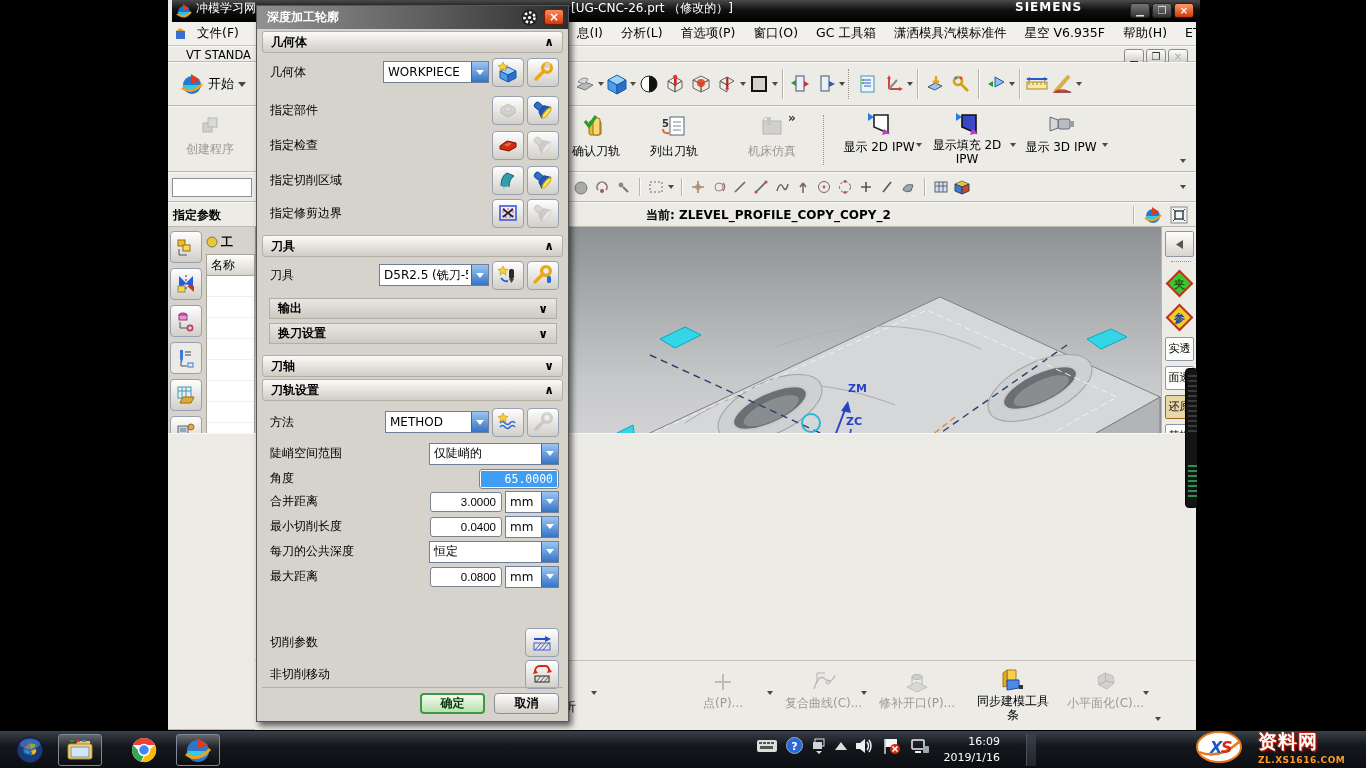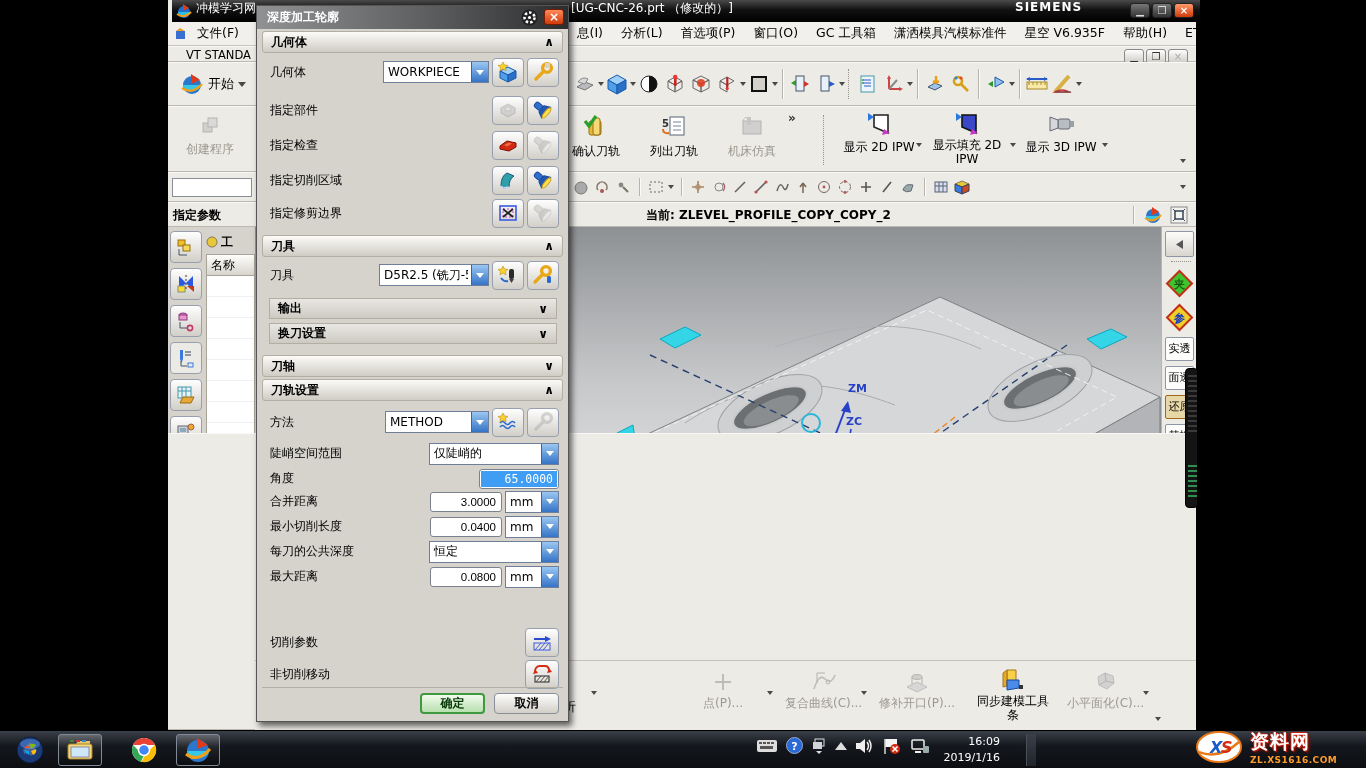--- a/index.html
+++ b/index.html
@@ -266,21 +266,21 @@
       <svg width="30" height="28" viewBox="0 0 30 28">
           <rect x="11" y="4" width="14" height="18" fill="#fff" stroke="#567"></rect>
           <line x1="14" y1="9" x2="22" y2="9" stroke="#789"></line>
           <line x1="14" y1="13" x2="22" y2="13" stroke="#789"></line>
           <line x1="14" y1="17" x2="22" y2="17" stroke="#789"></line>
           <text x="3" y="14" font-size="10" fill="#333" font-weight="bold">5</text>
           <path d="M4 16 q0 5 6 4" stroke="#e06a18" stroke-width="2" fill="none"></path>
         </svg>
       <span>列出刀轨</span>
     </div>
-    <div class="tbtn gray" style="position:absolute;left:560px;top:6px">
+    <div class="tbtn gray" style="position:absolute;left:580px;top:6px">
       <svg width="30" height="28" viewBox="0 0 30 28">
           <rect x="6" y="8" width="18" height="13" fill="#bbb" stroke="#888"></rect>
           <rect x="10" y="4" width="4" height="8" fill="#aaa"></rect>
           <path d="M5 8 L9 4 L13 9" stroke="#9a9" fill="none"></path>
         </svg>
       <span>机床仿真</span>
     </div>
     <span style="position:absolute;left:620px;top:4px;font-weight:bold;color:#333">»</span>
     <div class="grip" style="position:absolute;left:652px;top:8px;height:50px"></div>
     <div class="tbtn" style="position:absolute;left:672px;top:4px;width:78px">
@@ -1157,17 +1157,17 @@
   <div style="position:absolute;right:330px;top:3px;width:10px;height:32px;border-left:1px solid #4a5058;background:linear-gradient(#3a4049,#20242b)"></div>
 </div>
 
 <div style="position:absolute;right:2px;bottom:0;width:168px;height:42px;z-index:110;display:flex;align-items:center">
   <svg width="46" height="34" viewBox="0 0 46 34">
     <ellipse cx="23" cy="17" rx="22" ry="15" fill="#fff" stroke="#e87818" stroke-width="2"></ellipse>
     <path d="M3 22 Q23 30 43 12" stroke="#e87818" stroke-width="2.4" fill="none"></path>
     <text x="14" y="23" font-size="16" font-style="italic" font-weight="bold" fill="#1a5ac8">X</text>
     <text x="25" y="23" font-size="16" font-style="italic" font-weight="bold" fill="#d42a10">S</text>
   </svg>
-  <div style="margin-left:8px">
+  <div style="margin-left:16px">
     <div style="font-size:19px;font-weight:bold;color:#fff;text-shadow:1px 1px 0 #c02010,-1px -1px 0 #c02010,2px 2px 3px #801000;letter-spacing:1px">资料网</div>
     <div style="font-size:9px;font-weight:bold;color:#ff9c2a;letter-spacing:.5px">ZL.XS1616.COM</div>
   </div>
 </div>
 
 </body></html>

